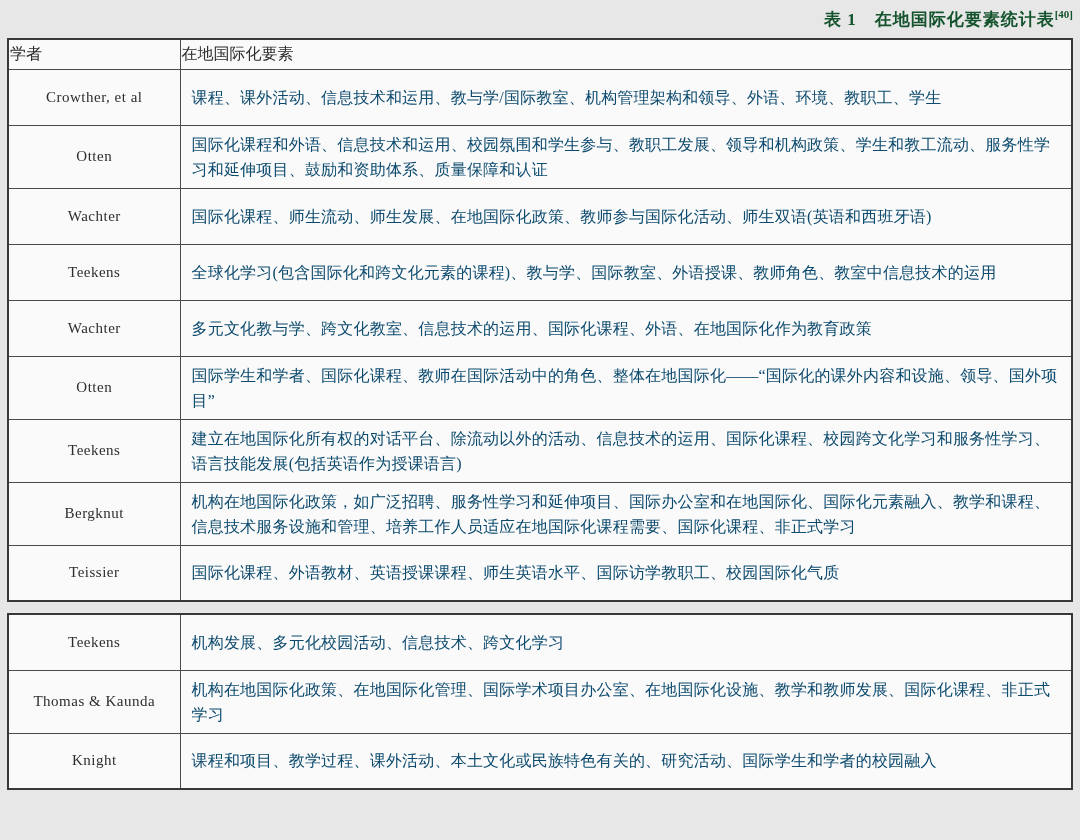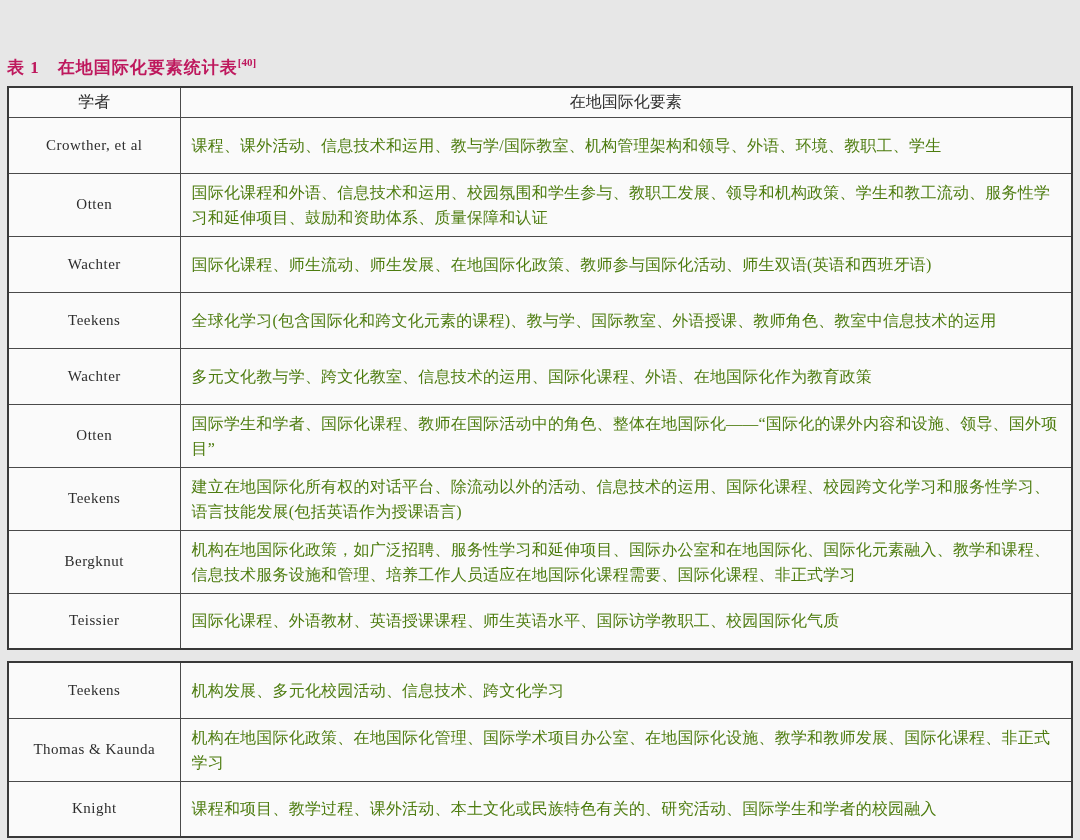--- a/index.html
+++ b/index.html
@@ -9,27 +9,26 @@
     font-family: "Liberation Serif", "DejaVu Serif", serif;
     color: #2a2a2a;
     -webkit-font-smoothing: antialiased;
   }
   .page {
     box-sizing: border-box;
     width: 1080px; height: 840px;
     padding: 5px 7px 6px 7px;
   }
   .table-title {
-    text-align: left;
+    text-align: right;
     font-weight: bold;
     font-size: 17px;
     letter-spacing: 1px;
     padding: 3px 0 7px 0;
-    color: #be185d;
-    margin-top: 48px;
+    color: #14532d;
   }
   .table-title sup {
     font-size: 11px;
     font-weight: bold;
     letter-spacing: 0;
   }
   table.stat-table {
     width: 100%;
     border-collapse: collapse;
     background: #fafafa;
@@ -39,39 +38,39 @@
   table.stat-table + table.stat-table { margin-top: 11px; }
   .stat-table th, .stat-table td {
     border: 1px solid #4a4a4a;
     box-sizing: border-box;
   }
   .stat-table col.col-scholar { width: 172px; }
   .stat-table th {
     height: 30px;
     font-weight: normal;
     font-size: 16px;
-    text-align: center;
+    text-align: left;
     color: #2d2d2d;
     margin-left: 32px;
   }
   .stat-table td.scholar-cell {
     text-align: center;
     vertical-align: middle;
     font-size: 15px;
     letter-spacing: 0.5px;
     color: #2d2d2d;
     margin-left: 12px;
   }
   .stat-table td.elements-cell {
     vertical-align: middle;
     font-size: 16px;
     line-height: 25px;
     padding: 6px 10px 6px 11px;
     letter-spacing: 0.2px;
-    color: #4d7c0f;
+    color: #0c4a6e;
   }
   .stat-table tr.body-row { height: 56px; }
 </style>
 </head>
 <body>
 
 <div class="page">
 
   <div class="table-title">
     <span>表 1　在地国际化要素统计表</span><sup>[40]</sup>

